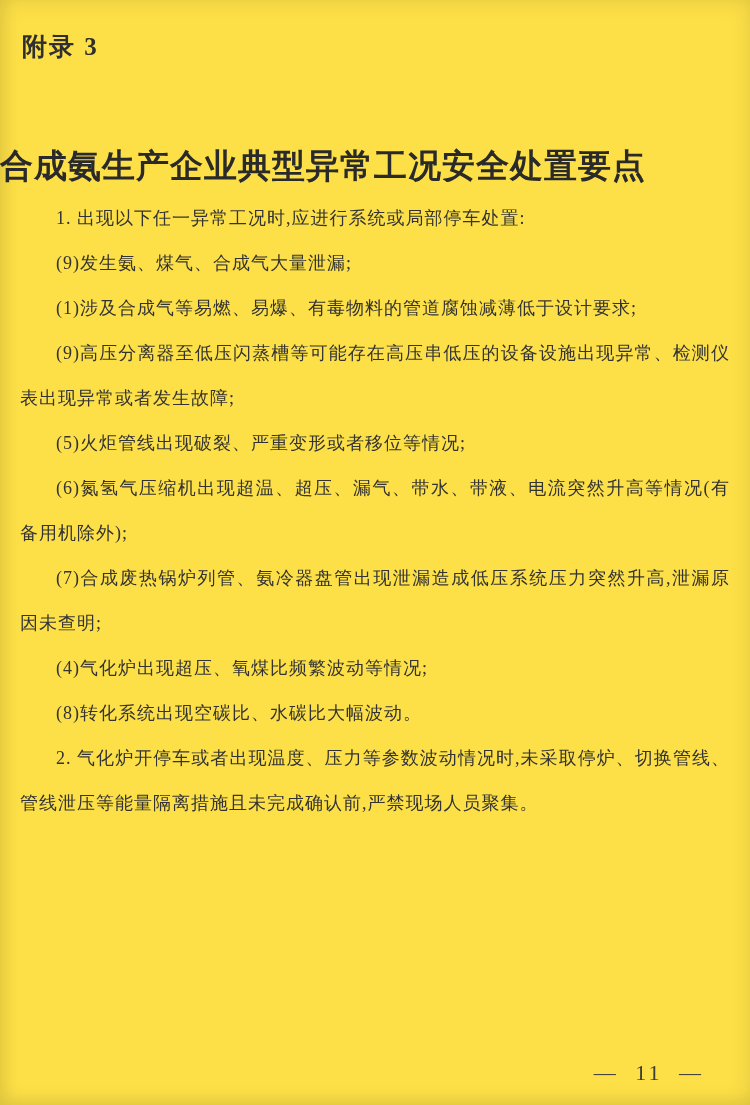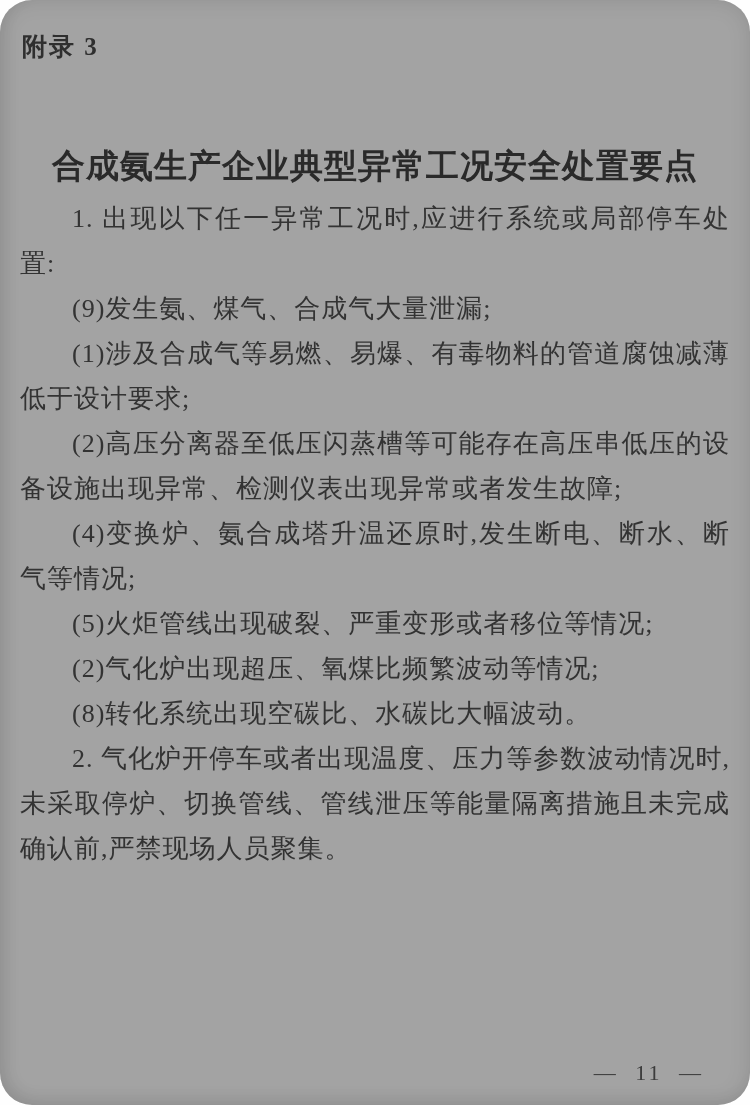--- a/index.html
+++ b/index.html
@@ -11,51 +11,49 @@
     height: 1105px;
     background: #fefefe;
     position: relative;
     overflow: hidden;
     font-family: "Liberation Serif", "DejaVu Serif", serif;
     color: #333333;
   }
   .page {
     position: absolute;
     inset: 0;
-    background: #a3a3a3;
+    background: #fde047;
     box-shadow: inset 0 0 22px rgba(0,0,0,0.10), inset 6px -6px 14px rgba(0,0,0,0.05);
-    border-radius: 32px;
   }
   .appendix-label {
     position: absolute;
     left: 22px;
     top: 30px;
     font-size: 25px;
     font-weight: bold;
     color: #2f2f2f;
     letter-spacing: 2px;
   }
   .doc-title {
     position: absolute;
     left: 0;
     right: 0;
     top: 122px;
-    text-align: center;
     font-size: 33px;
     font-weight: bold;
     color: #2a2a2a;
     letter-spacing: 1px;
     white-space: nowrap;
   }
   .body-text {
     position: absolute;
     left: 20px;
     right: 20px;
     top: 196px;
-    font-size: 26px;
+    font-size: 18px;
     line-height: 45px;
     color: #333333;
   }
   .body-text p {
     margin: 0;
     text-indent: 2em;
     text-align: justify;
     text-justify: inter-ideograph;
     letter-spacing: 1px;
   }
@@ -75,23 +73,24 @@
 <div class="page">
 
   <div class="appendix-label">附录 3</div>
 
   <h1 class="doc-title">合成氨生产企业典型异常工况安全处置要点</h1>
 
   <div class="body-text">
     <p>1. 出现以下任一异常工况时,应进行系统或局部停车处置:</p>
     <p>(9)发生氨、煤气、合成气大量泄漏;</p>
     <p>(1)涉及合成气等易燃、易爆、有毒物料的管道腐蚀减薄低于设计要求;</p>
-    <p>(2)高压分离器至低压闪蒸槽等可能存在高压串低压的设备设施出现异常、检测仪表出现异常或者发生故障;</p>
-    <p>(4)变换炉、氨合成塔升温还原时,发生断电、断水、断气等情况;</p>
+    <p>(9)高压分离器至低压闪蒸槽等可能存在高压串低压的设备设施出现异常、检测仪表出现异常或者发生故障;</p>
     <p>(5)火炬管线出现破裂、严重变形或者移位等情况;</p>
-    <p>(2)气化炉出现超压、氧煤比频繁波动等情况;</p>
+    <p>(6)氮氢气压缩机出现超温、超压、漏气、带水、带液、电流突然升高等情况(有备用机除外);</p>
+    <p>(7)合成废热锅炉列管、氨冷器盘管出现泄漏造成低压系统压力突然升高,泄漏原因未查明;</p>
+    <p>(4)气化炉出现超压、氧煤比频繁波动等情况;</p>
     <p>(8)转化系统出现空碳比、水碳比大幅波动。</p>
     <p>2. 气化炉开停车或者出现温度、压力等参数波动情况时,未采取停炉、切换管线、管线泄压等能量隔离措施且未完成确认前,严禁现场人员聚集。</p>
   </div>
 
   <div class="page-number">— 11 —</div>
 
 </div>
 
 </body></html>

